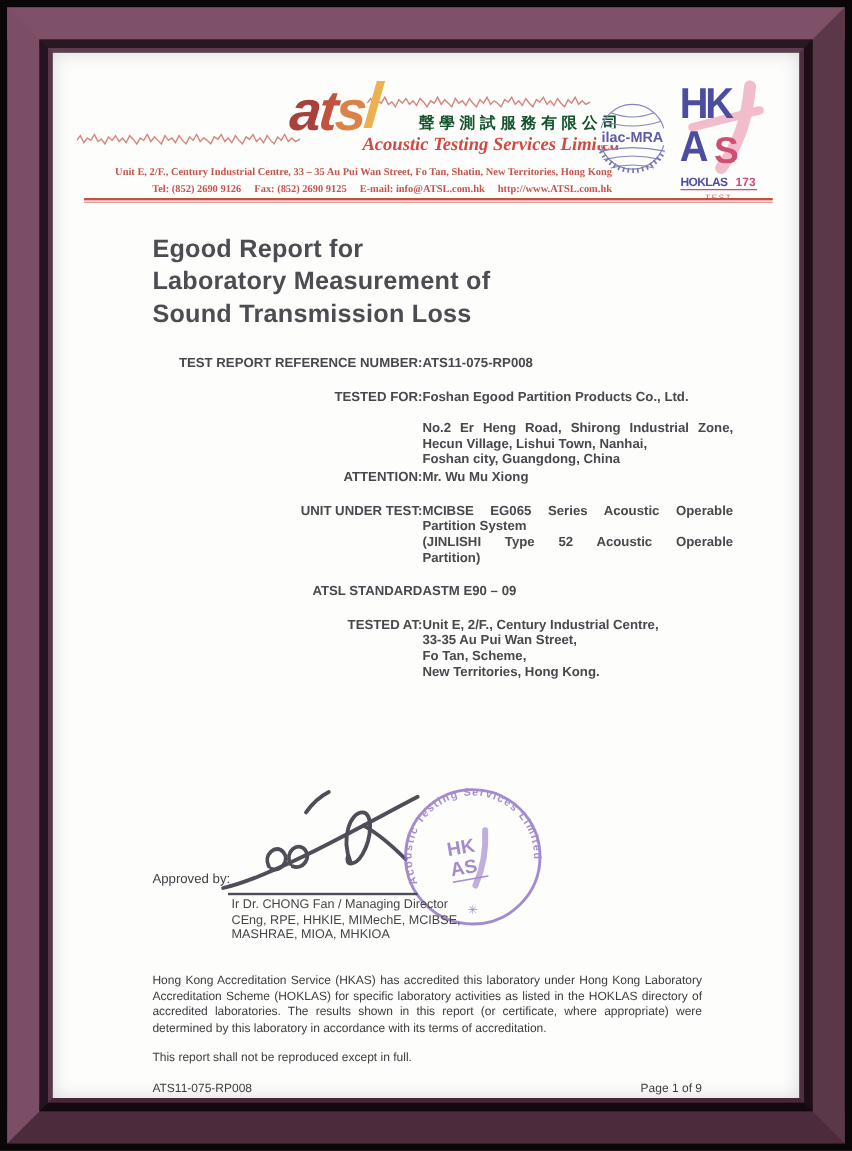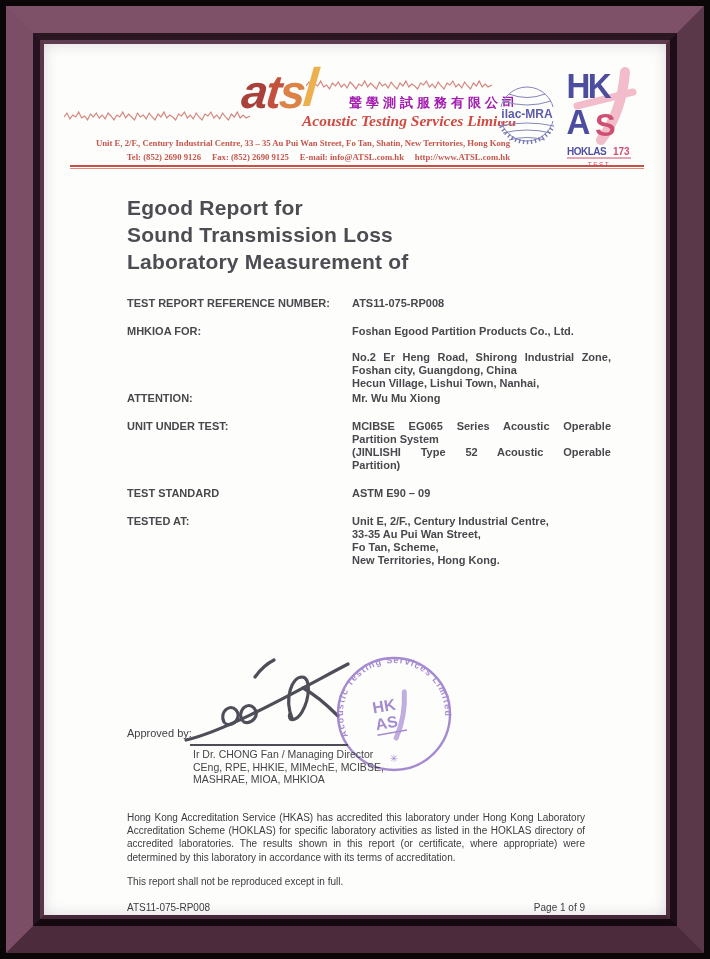--- a/index.html
+++ b/index.html
@@ -27,21 +27,21 @@
   .wave1 { position:absolute; left:20px; top:64px; width:186px; height:16px; }
   .wave2 { position:absolute; left:262px; top:33px; width:186px; height:16px; }
   .logo { position:absolute; left:198px; top:24px; font-style:italic; font-weight:bold;
           font-size:47px; line-height:1; letter-spacing:-2px; transform:skewX(-6deg); }
   .logo span { display:inline-block; }
   .logo .l0 { color:#a8413c; }
   .logo .l1 { color:#c2523e; }
   .logo .l2 { color:#dd8246; }
   .logo .l3 { color:#ecb14e; transform:translateY(-4px) scale(1.06,1.15); }
   .cjk { position:absolute; left:305px; top:50px; font-size:13px; font-weight:bold;
-         letter-spacing:4px; color:#a21caf; white-space:nowrap; }
+         letter-spacing:4px; color:#14532d; white-space:nowrap; }
   .script-name { position:absolute; left:258px; top:68px; width:250px;
                  font-family:"Liberation Serif", serif; font-style:italic; font-weight:bold;
                  font-size:15.5px; color:#d04a42; white-space:nowrap; }
   .addr { position:absolute; left:18px; width:448px; text-align:right;
           font-family:"Liberation Serif", serif; font-weight:bold;
           font-size:8.7px; color:#c5554b; white-space:pre; }
   .addr1 { top:94px; }
   .addr2 { top:108px; }
   .red-rule { position:absolute; left:26px; top:121px; width:574px; height:4px;
               border-top:2px solid #c94f44; border-bottom:1px solid #dd8a80; }
@@ -49,21 +49,21 @@
   .badge-hkas { position:absolute; left:517px; top:20px; }
 
   
   .title { position:absolute; left:83px; top:150px; font-size:21px; line-height:27px;
            font-weight:bold; color:#4c4c52; letter-spacing:.2px; }
 
   
   .fields { position:absolute; left:83px; top:253px; width:484px;
             font-size:11px; line-height:13px; color:#48484d; }
   .frow { display:flex; margin-bottom:15px; }
-  .frow .lab { width:225px; flex:0 0 225px; font-weight:bold; }
+  .frow .lab { width:225px; flex:0 0 225px; font-weight:bold;text-align:right; }
   .frow .val { flex:1; font-weight:bold; }
   .frow .line { min-height:13px; }
   .frow .line.stretch { text-align:justify; text-align-last:justify; }
   .frow.tight { margin-bottom:2px; }
   .frow.gap-top { margin-top:10px; }
 
   
   .sigzone { position:absolute; left:0; top:0; width:100%; height:100%; pointer-events:none; }
   .sig-svg { position:absolute; left:140px; top:610px; }
   .stamp { position:absolute; left:288px; top:608px; opacity:.8; }
@@ -127,42 +127,42 @@
           <text x="52" y="91" font-size="10" font-weight="bold" fill="#cf4f72">173</text>
           <line x1="6" y1="94" x2="70" y2="94" stroke="#cf4f72" stroke-width="1"></line>
           <text x="38" y="103" font-size="6.5" fill="#cf4f72" text-anchor="middle" letter-spacing="1.5">TEST</text>
         </svg>
 
         <div class="red-rule"></div>
       </div>
 
       <h1 class="title">
         <div>Egood Report for</div>
+        <div>Laboratory Measurement of</div>
         <div>Sound Transmission Loss</div>
-        <div>Laboratory Measurement of</div>
       </h1>
 
       <main class="fields">
 
         <div class="frow">
           <div class="lab">TEST REPORT REFERENCE NUMBER:</div>
           <div class="val">
                   <div class="line">ATS11-075-RP008</div>
                 </div>
         </div>
 
 
         <div class="frow tight">
-          <div class="lab">MHKIOA FOR:</div>
+          <div class="lab">TESTED FOR:</div>
           <div class="val">
             <div class="line">Foshan Egood Partition Products Co., Ltd.</div>
             <div class="line"></div>
             <div class="line stretch">No.2 Er Heng Road, Shirong Industrial Zone,</div>
+            <div class="line">Hecun Village, Lishui Town, Nanhai,</div>
             <div class="line">Foshan city, Guangdong, China</div>
-            <div class="line">Hecun Village, Lishui Town, Nanhai,</div>
           </div>
         </div>
 
         <div class="frow">
           <div class="lab">ATTENTION:</div>
           <div class="val">
                   <div class="line">Mr. Wu Mu Xiong</div>
                 </div>
         </div>
 
@@ -170,21 +170,21 @@
           <div class="lab">UNIT UNDER TEST:</div>
           <div class="val">
             <div class="line stretch">MCIBSE EG065 Series Acoustic Operable</div>
             <div class="line">Partition System</div>
             <div class="line stretch">(JINLISHI Type 52 Acoustic Operable</div>
             <div class="line">Partition)</div>
           </div>
         </div>
 
         <div class="frow gap-top">
-          <div class="lab">TEST STANDARD</div>
+          <div class="lab">ATSL STANDARD</div>
           <div class="val">
                   <div class="line">ASTM E90 – 09</div>
                 </div>
         </div>
 
         <div class="frow">
           <div class="lab">TESTED AT:</div>
           <div class="val">
             <div class="line">Unit E, 2/F., Century Industrial Centre,</div>
             <div class="line">33-35 Au Pui Wan Street,</div>

